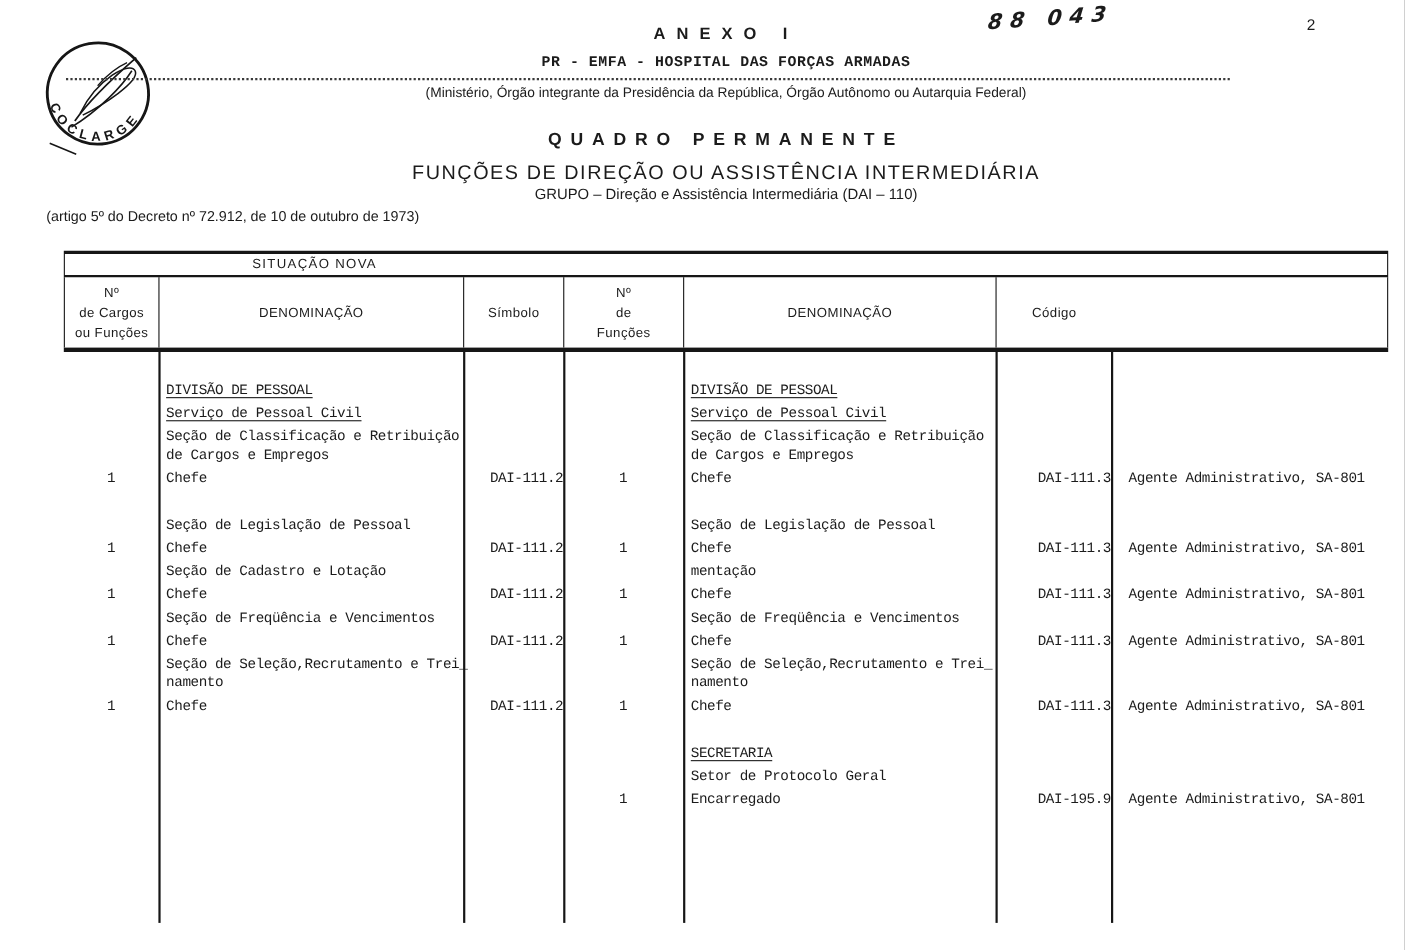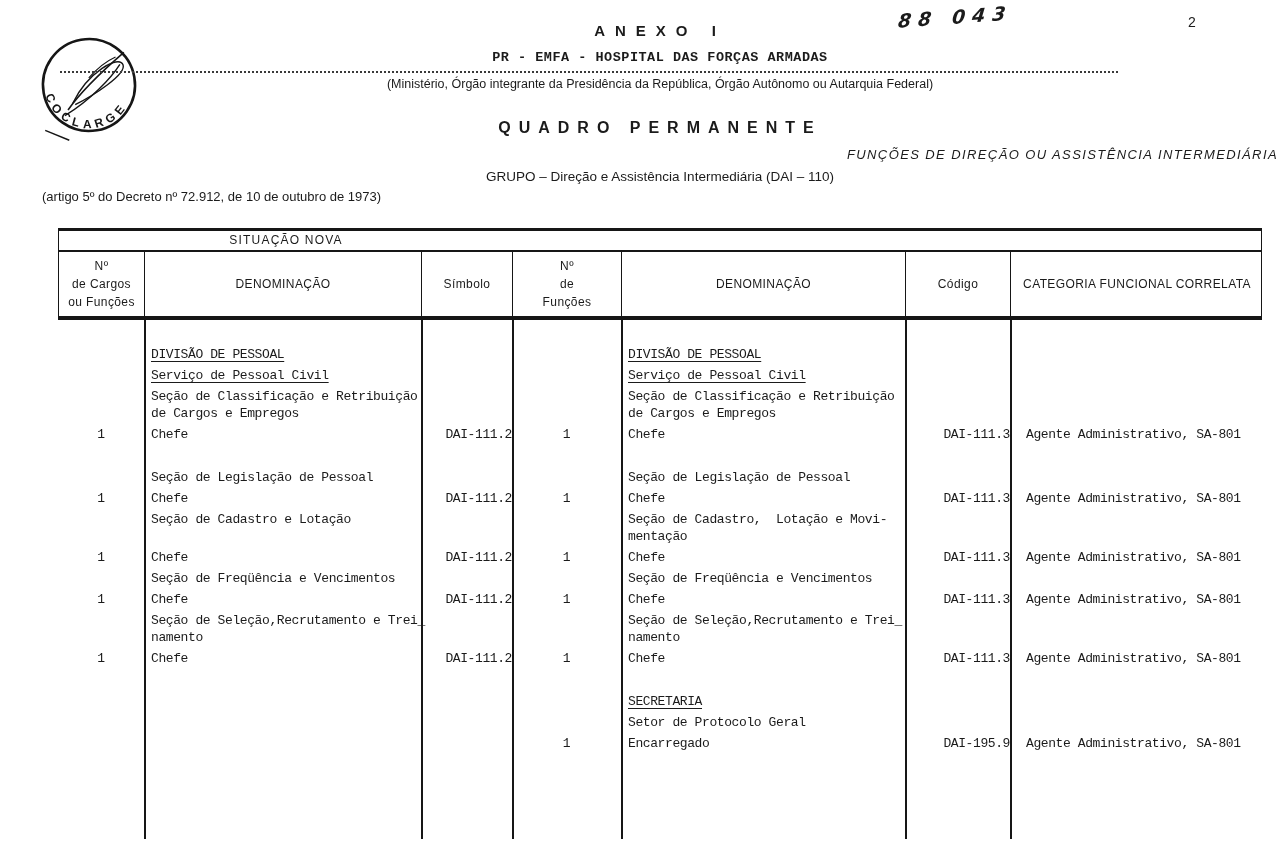--- a/index.html
+++ b/index.html
@@ -31,22 +31,22 @@
   }
   .caption{
     position:absolute; left:42px; top:77px; width:1236px; text-align:center;
     font-size:12.5px;
   }
   .doctitle{
     position:absolute; left:42px; top:119px; width:1236px; text-align:center;
     font-weight:bold; font-size:16px; letter-spacing:8px;
   }
   .sub1{
-    position:absolute; left:42px; top:147px; width:1236px; text-align:right;
-    font-size:13px; letter-spacing:1.4px;font-style:italic;
+    position:absolute; left:42px; top:147px; width:1236px; text-align:center;
+    font-size:18px; letter-spacing:1.4px;
   }
   .sub2{
     position:absolute; left:42px; top:169px; width:1236px; text-align:center;
     font-size:13.5px;
   }
   .sub3{
     position:absolute; left:42px; top:189px; width:1236px; 
     font-size:13px;
   }
   
@@ -129,21 +129,20 @@
       <div>Nº
 de Cargos
 ou Funções</div>
       <div>DENOMINAÇÃO</div>
       <div>Símbolo</div>
       <div>Nº
 de
 Funções</div>
       <div>DENOMINAÇÃO</div>
       <div>Código</div>
-      <div>CATEGORIA FUNCIONAL CORRELATA</div>
     </div>
     <div class="thick"></div>
     <div class="tbody">
       <div class="vline" style="left:86px"></div>
       <div class="vline" style="left:363px"></div>
       <div class="vline" style="left:454px"></div>
       <div class="vline" style="left:563px"></div>
       <div class="vline" style="left:847px"></div>
       <div class="vline" style="left:952px"></div>
       <div class="rows">
@@ -215,21 +214,20 @@
           </div>
           <div class="c code">DAI-111.3</div>
           <div class="c cat">Agente Administrativo, SA-801</div>
           <div class="c num"></div>
           <div class="c denom">
             <div class="ln">Seção de Cadastro e Lotação</div>
           </div>
           <div class="c sym"></div>
           <div class="c num"></div>
           <div class="c denom">
-            <div class="ln">Seção de Cadastro,  Lotação e Movi-</div>
             <div class="ln">mentação</div>
           </div>
           <div class="c code"></div>
           <div class="c cat"></div>
           <div class="c num">1</div>
           <div class="c denom">
             <div class="ln">Chefe</div>
           </div>
           <div class="c sym">DAI-111.2</div>
           <div class="c num">1</div>

